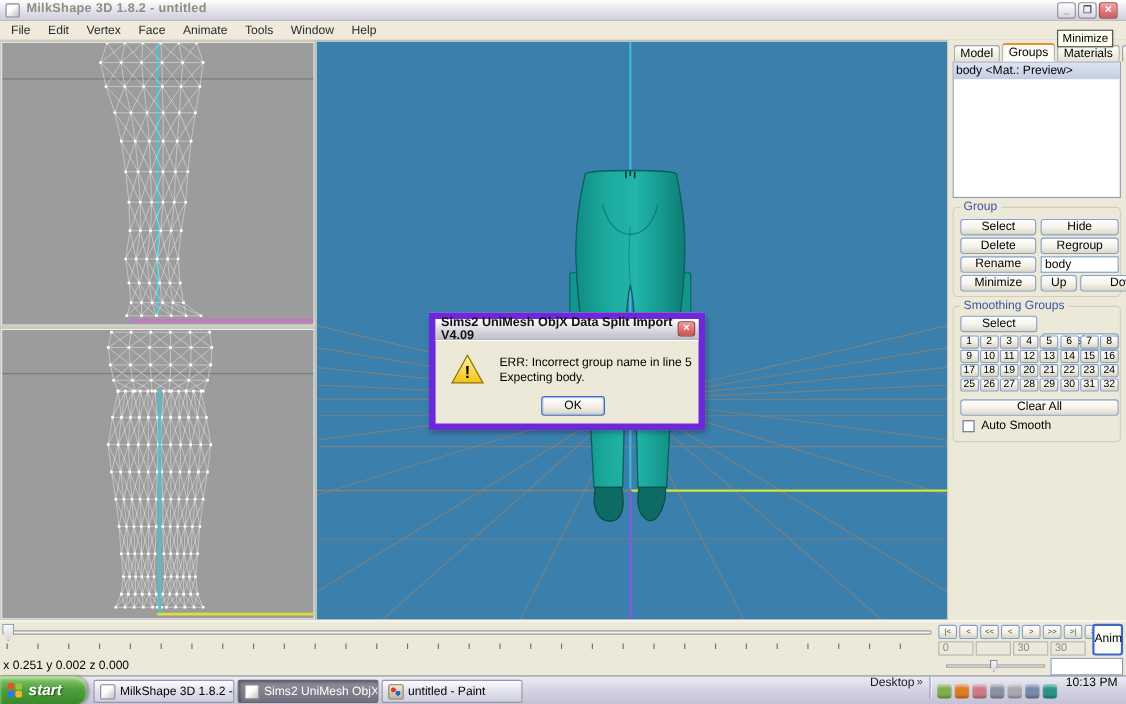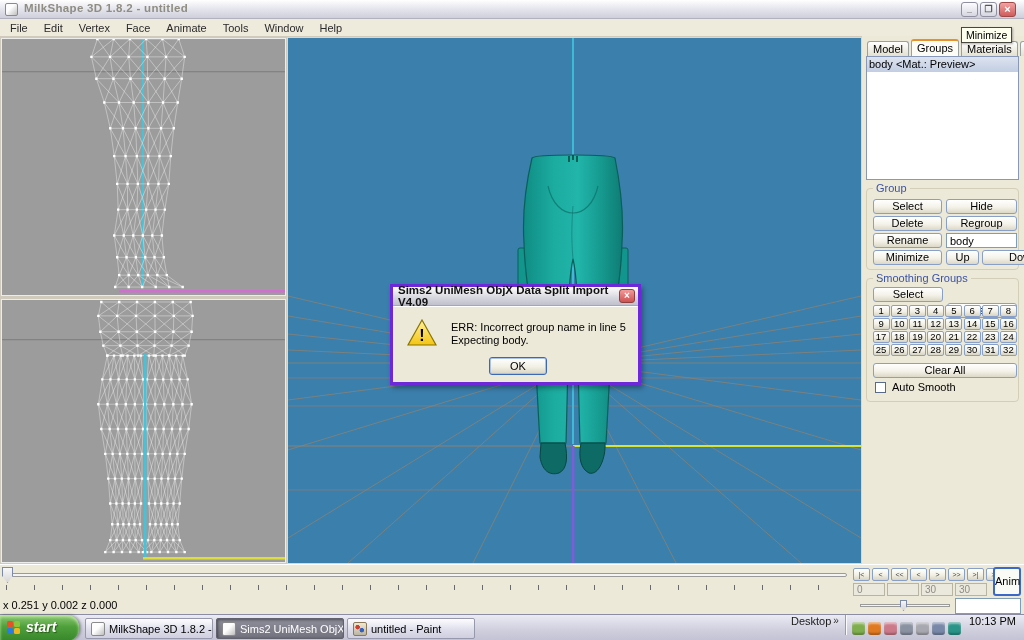--- a/index.html
+++ b/index.html
@@ -72,21 +72,21 @@
   [data-name="paint-icon"]{background:radial-gradient(circle at 30% 35%,#d04030 0 2px,transparent 2.5px),radial-gradient(circle at 65% 60%,#3060c0 0 2px,transparent 2.5px),linear-gradient(#f0e8d0,#bdb5a5);border:1px solid #8a7a5a;border-radius:2px;}
   #tray{right:0;top:0;height:26px;display:flex;}
   #desktop-label{color:#1a1a1a;margin-right:2px;}
   #chevron{font-size:10px;color:#333;margin-right:6px;}
   .tray-div{width:2px;height:20px;border-left:1px solid #9a9aae;border-right:1px solid #fbfbff;margin-right:4px;}
   #trayicons{display:flex;align-items:center;}
   #trayicons span{display:block;width:13px;height:13px;border-radius:3px;margin:0 1.5px;box-shadow:inset 0 2px 2px rgba(255,255,255,.5),inset 0 -2px 2px rgba(0,0,0,.25);}
   #clock{margin:0 8px 0 6px;color:#000;}
 
   
-  #dialog{left:390px;top:284px;width:251px;background:#ece9d8;border:3px solid #6d28d9;box-shadow:2px 3px 5px rgba(0,0,0,.35);z-index:40;}
+  #dialog{left:390px;top:284px;width:251px;background:#ece9d8;border:6px solid #6d28d9;box-shadow:2px 3px 5px rgba(0,0,0,.35);z-index:40;}
   #dlg-title{height:19px;background:linear-gradient(#fefefe,#d6d6de 60%,#c0c0cc);display:flex;align-items:center;padding:0 3px;border-bottom:1px solid #a6a6ae;}
   #dlg-title-text{flex:1;font-weight:bold;font-size:11.5px;color:#111;padding-left:2px;}
   #dlg-close{width:16px;height:14px;background:linear-gradient(#f29a9a,#cf5151);border:1px solid #8f3f3f;border-radius:3px;color:#fff;font-weight:bold;font-size:10px;line-height:12px;text-align:center;}
   #dlg-body{position:relative;height:76px;border-top:1px solid #fff;}
   #warn-icon{position:absolute;left:14px;top:12px;}
   .dlg-msg{position:absolute;left:58px;font-size:11px;}
   #ok-btn{position:absolute;left:96px;top:50px;width:58px;height:18px;background:linear-gradient(#ffffff,#f2f0e4 55%,#d8d4c4);border:1px solid #3c68b8;box-shadow:inset 0 0 0 1px #aac2e8;border-radius:3px;text-align:center;line-height:16px;}
 
   
   #tooltip{left:961px;top:27px;height:16px;padding:1px 4px 0;background:#fffff0;border:1px solid #46463e;font-size:10.5px;color:#000;z-index:50;box-shadow:1px 1px 2px rgba(0,0,0,.3);}

